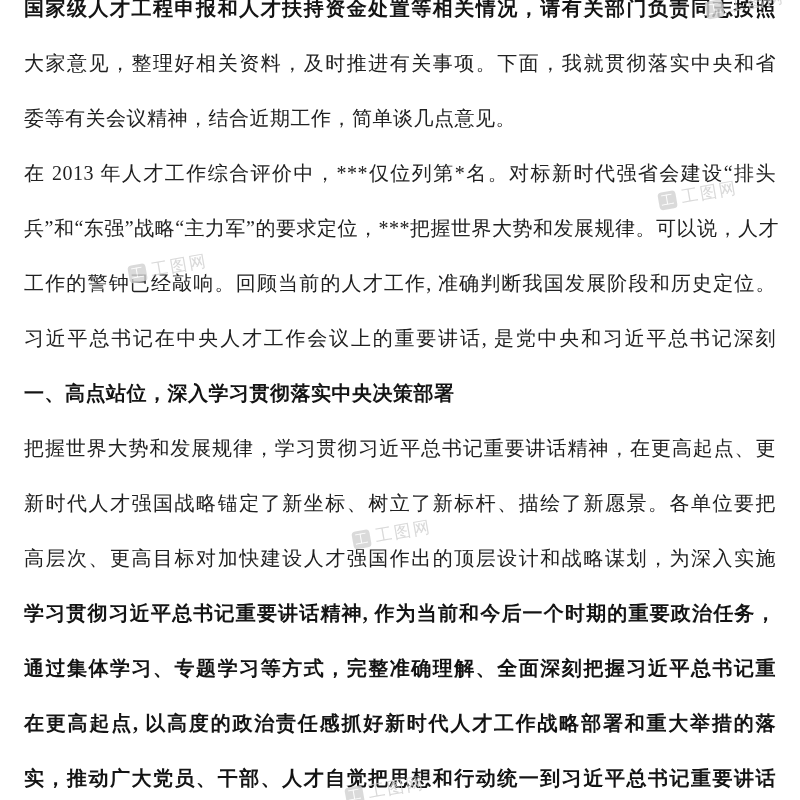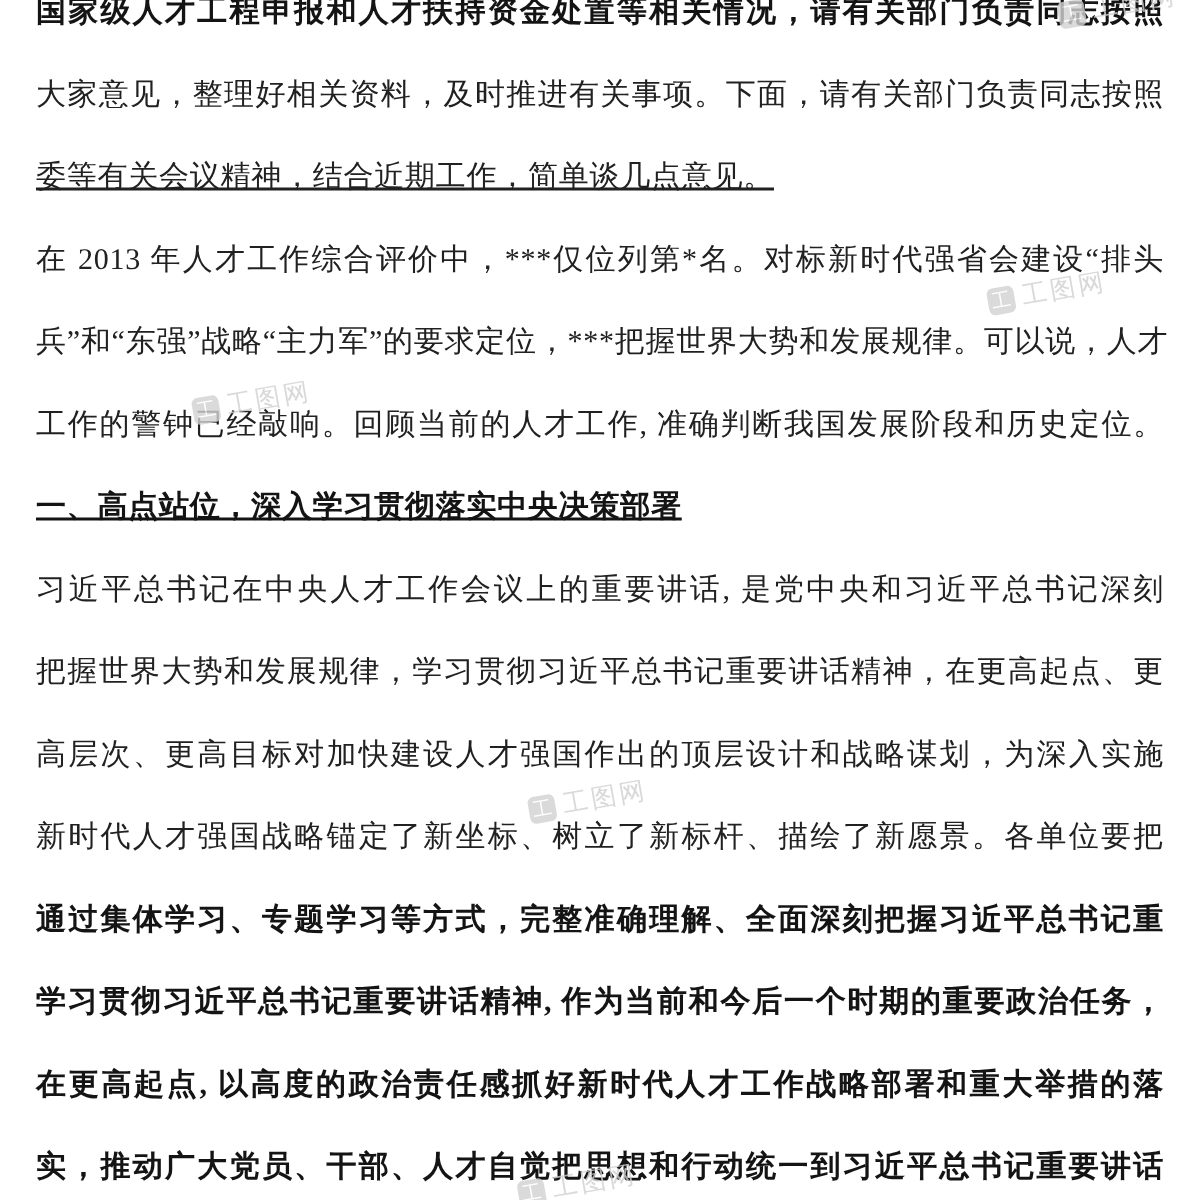--- a/index.html
+++ b/index.html
@@ -30,21 +30,20 @@
     color: #212121;
     letter-spacing: 0.5px;
     text-align: justify;
     text-align-last: justify;
     white-space: nowrap;
     overflow: visible;
   }
   .line.short {
     text-align: left;
     text-align-last: left;
-    text-decoration: underline;
   }
   .line.bold {
     font-weight: 700;
     color: #141414;
   }
   .watermark {
     position: absolute;
     display: flex;
     align-items: center;
     gap: 5px;
@@ -93,29 +92,29 @@
     <span class="wm-logo">工</span>
     <span class="wm-text">工图网</span>
   </div>
   <div class="watermark" style="left:345px; top:778px;">
     <span class="wm-logo">工</span>
     <span class="wm-text">工图网</span>
   </div>
 
   <div class="text-block">
     <div class="line bold">国家级人才工程申报和人才扶持资金处置等相关情况，请有关部门负责同志按照</div>
-    <div class="line">大家意见，整理好相关资料，及时推进有关事项。下面，请有关部门负责同志按照</div>
+    <div class="line">大家意见，整理好相关资料，及时推进有关事项。下面，我就贯彻落实中央和省</div>
     <div class="line short">委等有关会议精神，结合近期工作，简单谈几点意见。</div>
     <div class="line">在 2013 年人才工作综合评价中，***仅位列第*名。对标新时代强省会建设“排头</div>
     <div class="line">兵”和“东强”战略“主力军”的要求定位，***把握世界大势和发展规律。可以说，人才</div>
     <div class="line">工作的警钟已经敲响。回顾当前的人才工作, 准确判断我国发展阶段和历史定位。</div>
+    <div class="line">习近平总书记在中央人才工作会议上的重要讲话, 是党中央和习近平总书记深刻</div>
     <div class="line short bold">一、高点站位，深入学习贯彻落实中央决策部署</div>
-    <div class="line">习近平总书记在中央人才工作会议上的重要讲话, 是党中央和习近平总书记深刻</div>
     <div class="line">把握世界大势和发展规律，学习贯彻习近平总书记重要讲话精神，在更高起点、更</div>
+    <div class="line">新时代人才强国战略锚定了新坐标、树立了新标杆、描绘了新愿景。各单位要把</div>
     <div class="line">高层次、更高目标对加快建设人才强国作出的顶层设计和战略谋划，为深入实施</div>
-    <div class="line">新时代人才强国战略锚定了新坐标、树立了新标杆、描绘了新愿景。各单位要把</div>
+    <div class="line bold">学习贯彻习近平总书记重要讲话精神, 作为当前和今后一个时期的重要政治任务，</div>
     <div class="line bold">通过集体学习、专题学习等方式，完整准确理解、全面深刻把握习近平总书记重</div>
-    <div class="line bold">学习贯彻习近平总书记重要讲话精神, 作为当前和今后一个时期的重要政治任务，</div>
     <div class="line bold">在更高起点, 以高度的政治责任感抓好新时代人才工作战略部署和重大举措的落</div>
     <div class="line bold">实，推动广大党员、干部、人才自觉把思想和行动统一到习近平总书记重要讲话</div>
   </div>
 
 </div>
 
 </body></html>

